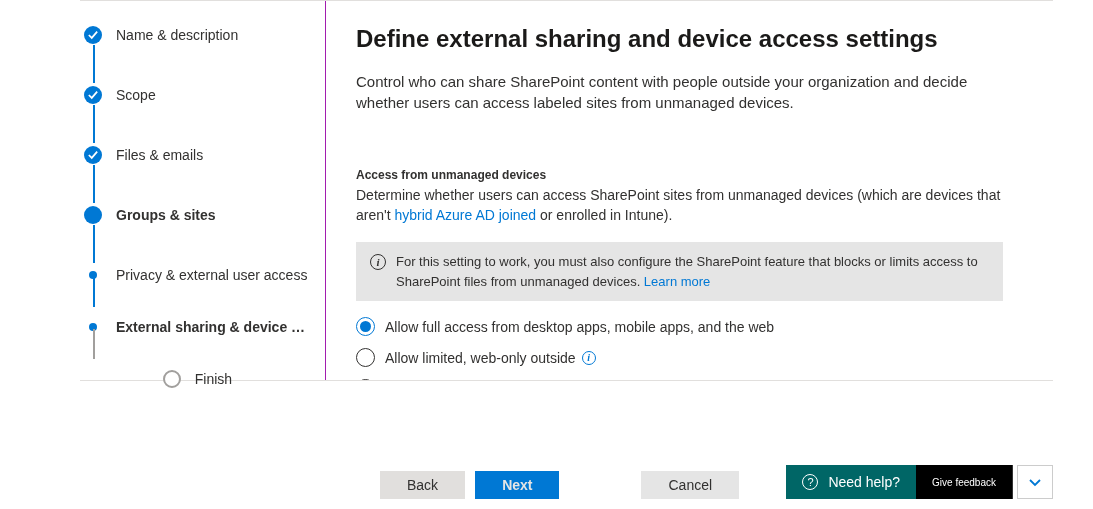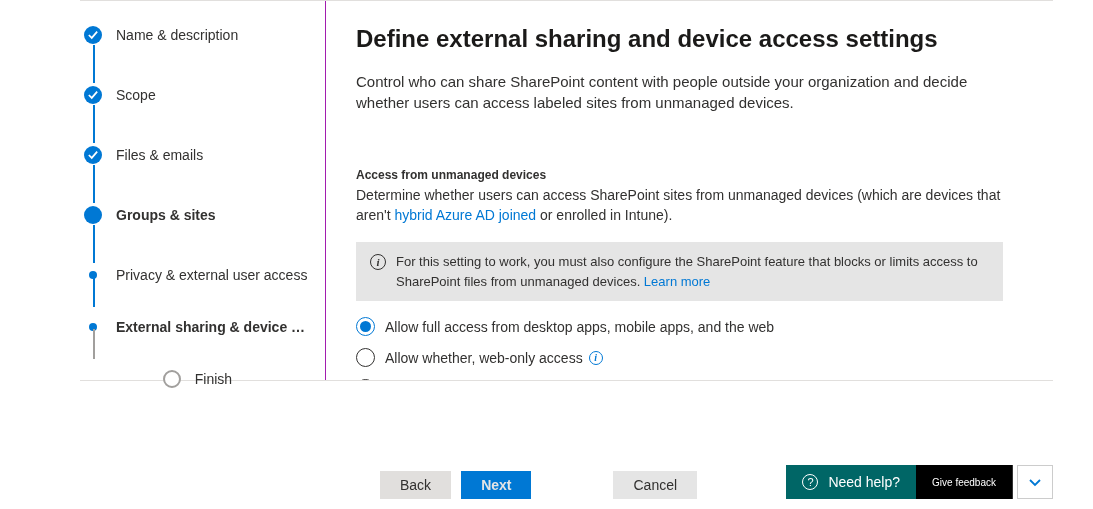--- a/index.html
+++ b/index.html
@@ -192,21 +192,21 @@
 
     .footer {
       position: absolute;
       bottom: 10px;
       left: 380px;
       right: 40px;
       display: flex;
       align-items: center;
     }
     .btn {
-      padding: 6px 20px;
+      padding: 6px 27px;
       font-size: 14px;
       border: none;
       cursor: pointer;
       font-family: inherit;
     }
     .btn.back { background: #e1dfdd; color: #323130; margin-right: 10px; }
     .btn.next { background: #0078d4; color: #e5e5e5; font-weight: 600; }
     .btn.cancel { background: #e5e5e5; color: #323130; margin-left: 82px; }
 
     .help-bar {
@@ -331,21 +331,21 @@
         </div>
       </div>
 
       <div class="radio-group">
         <div class="radio-item">
           <div class="radio-circle selected"></div>
           <span class="radio-label">Allow full access from desktop apps, mobile apps, and the web</span>
         </div>
         <div class="radio-item">
           <div class="radio-circle"></div>
-          <span class="radio-label">Allow whether, web-only access</span>
+          <span class="radio-label">Allow limited, web-only outside</span>
           <span class="info-icon">i</span>
         </div>
         <div class="radio-item">
           <div class="radio-circle"></div>
           <span class="radio-label">Block access</span>
           <span class="info-icon">i</span>
         </div>
       </div>
     </div>
   </div>

